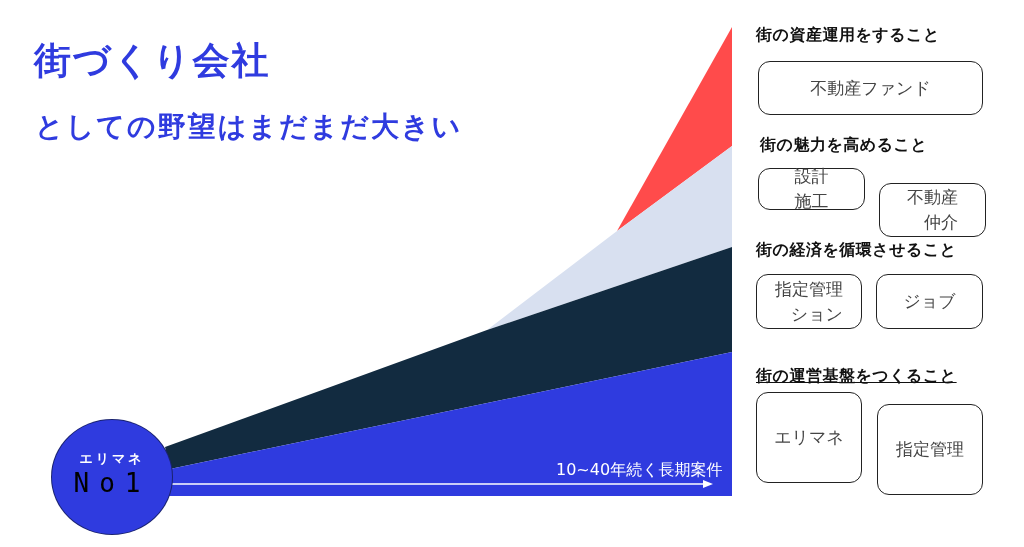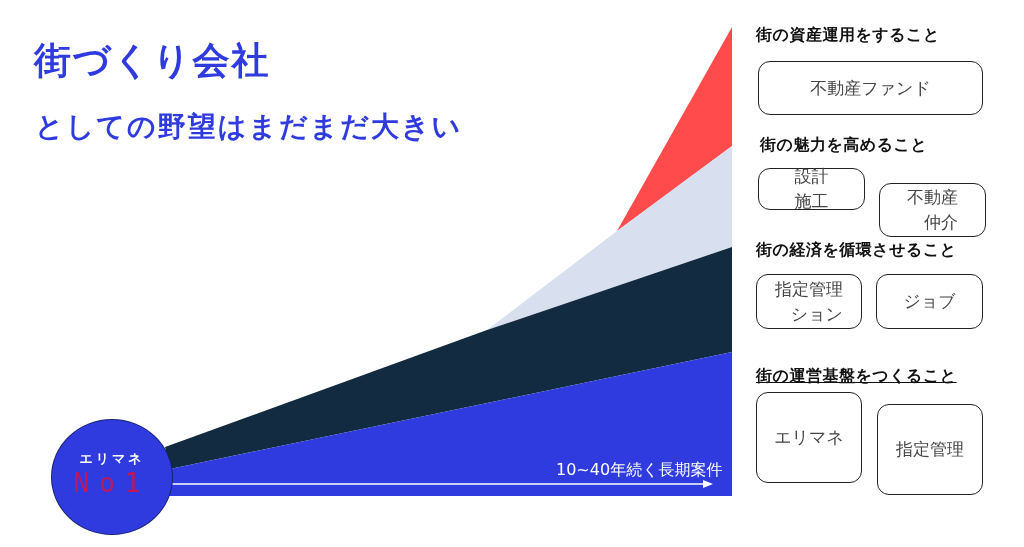--- a/index.html
+++ b/index.html
@@ -19,21 +19,21 @@
   .badge-circle {
     position:absolute; left:52px; top:420px; width:120px; height:114px; border-radius:50%;
     background:#2f3bdf; box-shadow:0 0 0 1px #1a2370;
   }
   .badge-label {
     position:absolute; left:52px; top:450px; width:120px; text-align:center;
     color:#ffffff; font-size:13px; font-weight:bold; letter-spacing:3px;
   }
   .badge-no {
     position:absolute; left:52px; top:468px; width:120px; text-align:center;
-    color:#be185d; font-size:26px; letter-spacing:10px; font-family:"DejaVu Sans Mono", monospace;
+    color:#000000; font-size:26px; letter-spacing:10px; font-family:"DejaVu Sans Mono", monospace;
   }
   .arrow-label {
     position:absolute; left:556px; top:460px; color:#ffffff; font-size:16px;
   }
   .section-title {
     position:absolute; left:756px; margin:0; font-size:16px; font-weight:bold; color:#111111; line-height:1; letter-spacing:0.5px;
   }
   .box {
     position:absolute; border:1.5px solid #222222; border-radius:12px; background:#ffffff;
     display:flex; align-items:center; justify-content:center; text-align:right;

